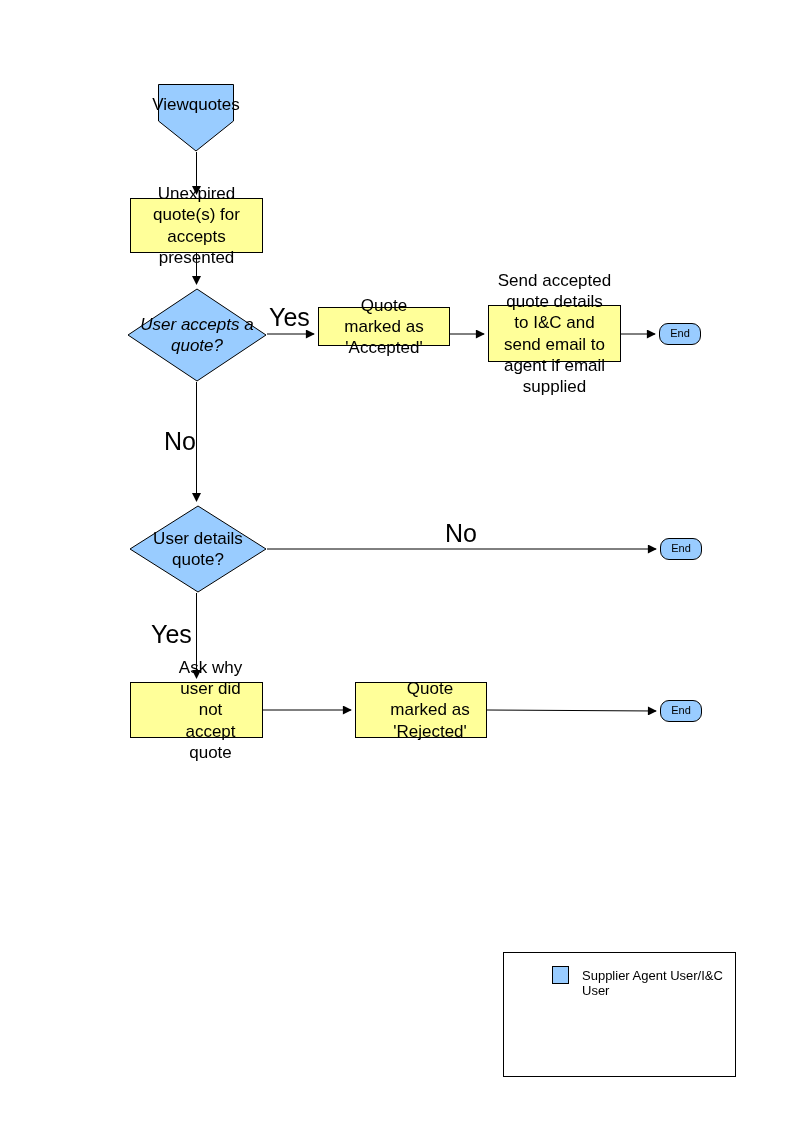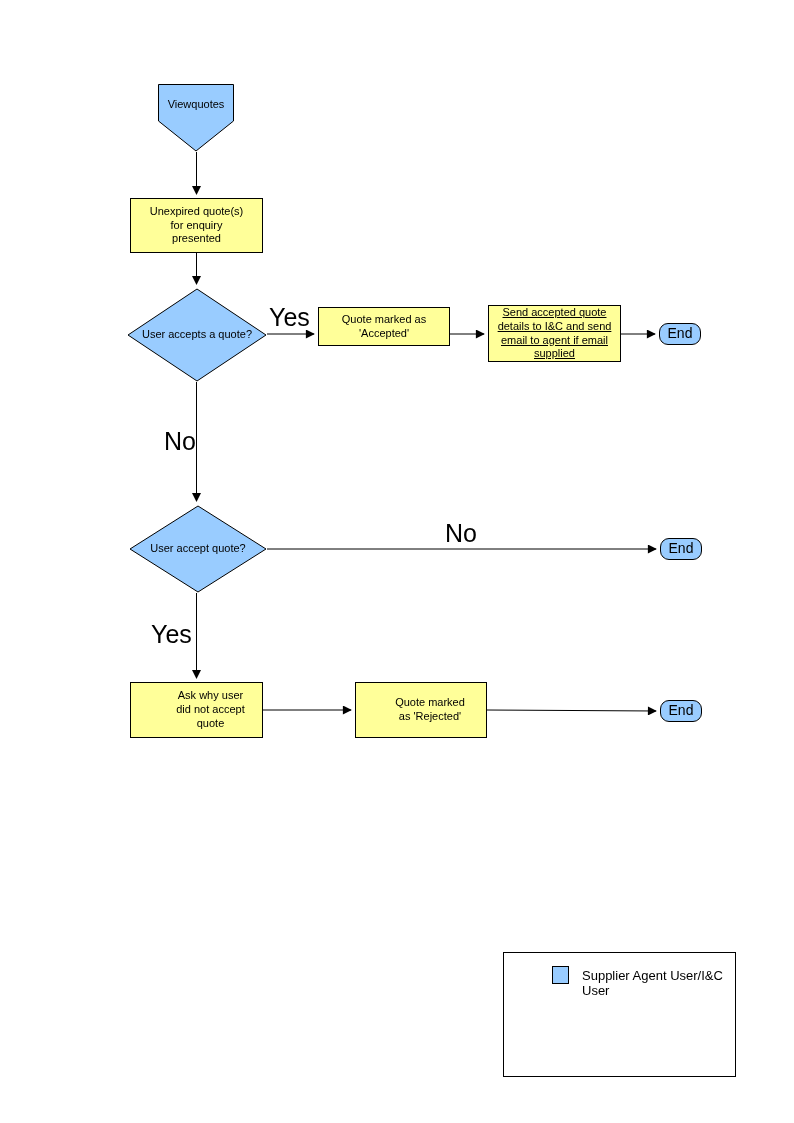--- a/index.html
+++ b/index.html
@@ -22,34 +22,34 @@
     height: 1123px;
     pointer-events: none;
   }
   .node {
     position: absolute;
     box-sizing: border-box;
     display: flex;
     align-items: center;
     justify-content: center;
     text-align: center;
-    font-size: 11px;
+    font-size: 17px;
     line-height: 1.25;
     color: #000000;
   }
   .process {
     background: #FFFF99;
     border: 1px solid #000000;
     padding: 2px 6px;
   }
   .terminator {
     background: #99CCFF;
     border: 1px solid #000000;
     border-radius: 9px;
-    font-size: 14px;
+    font-size: 11px;
   }
   .shape-svg {
     position: absolute;
     left: 0; top: 0;
     width: 100%;
     height: 100%;
   }
   .shape-label {
     position: relative;
     z-index: 1;
@@ -119,47 +119,47 @@
   </svg>
 
   <div class="node" style="left:158px; top:84px; width:76px; height:68px;">
     <svg class="shape-svg" viewBox="0 0 76 68">
       <polygon class="fill-user" points="0.5,0.5 75.5,0.5 75.5,37 38,67 0.5,37"></polygon>
     </svg>
     <span class="shape-label" style="margin-bottom:26px;">Viewquotes</span>
   </div>
 
   <div class="node process" style="left: 130px; top: 198px; width: 133px; height: 55px; background-color: rgb(255, 255, 153);">
-    <span class="shape-label">Unexpired quote(s) for enquiry presented</span>
+    <span class="shape-label">Unexpired quote(s) for accepts presented</span>
   </div>
 
-  <div class="node" style="left:127px; top:288px; width:140px; height:94px;">
+  <div class="node" style="left:127px; top:288px; width:140px; height:94px;font-style:italic;">
     <svg class="shape-svg" viewBox="0 0 140 94">
       <polygon class="fill-user" points="70,1 139,47 70,93 1,47"></polygon>
     </svg>
     <span class="shape-label">User accepts a quote?</span>
   </div>
 
   <div class="node process" style="left: 318px; top: 307px; width: 132px; height: 39px; background-color: rgb(255, 255, 153);">
     <span class="shape-label">Quote marked as 'Accepted'</span>
   </div>
 
   <div class="node process" style="left: 488px; top: 305px; width: 133px; height: 57px; background-color: rgb(255, 255, 153);">
-    <span class="shape-label" style="padding:0 2px;text-decoration:underline;">Send accepted quote details to I&amp;C and send email to agent if email supplied</span>
+    <span class="shape-label" style="padding:0 2px;">Send accepted quote details to I&amp;C and send email to agent if email supplied</span>
   </div>
 
   <div class="node terminator" style="left:659px; top:323px; width:42px; height:22px;">
     <span>End</span>
   </div>
 
   <div class="node" style="left:129px; top:505px; width:138px; height:88px;">
     <svg class="shape-svg" viewBox="0 0 138 88">
       <polygon class="fill-user" points="69,1 137,44 69,87 1,44"></polygon>
     </svg>
-    <span class="shape-label">User accept quote?</span>
+    <span class="shape-label">User details quote?</span>
   </div>
 
   <div class="node terminator" style="left:660px; top:538px; width:42px; height:22px;">
     <span>End</span>
   </div>
 
   <div class="node process" style="left: 130px; top: 682px; width: 133px; height: 56px; background-color: rgb(255, 255, 153); padding-left: 34px;">
     <span class="shape-label">Ask why user did not accept quote</span>
   </div>
 

